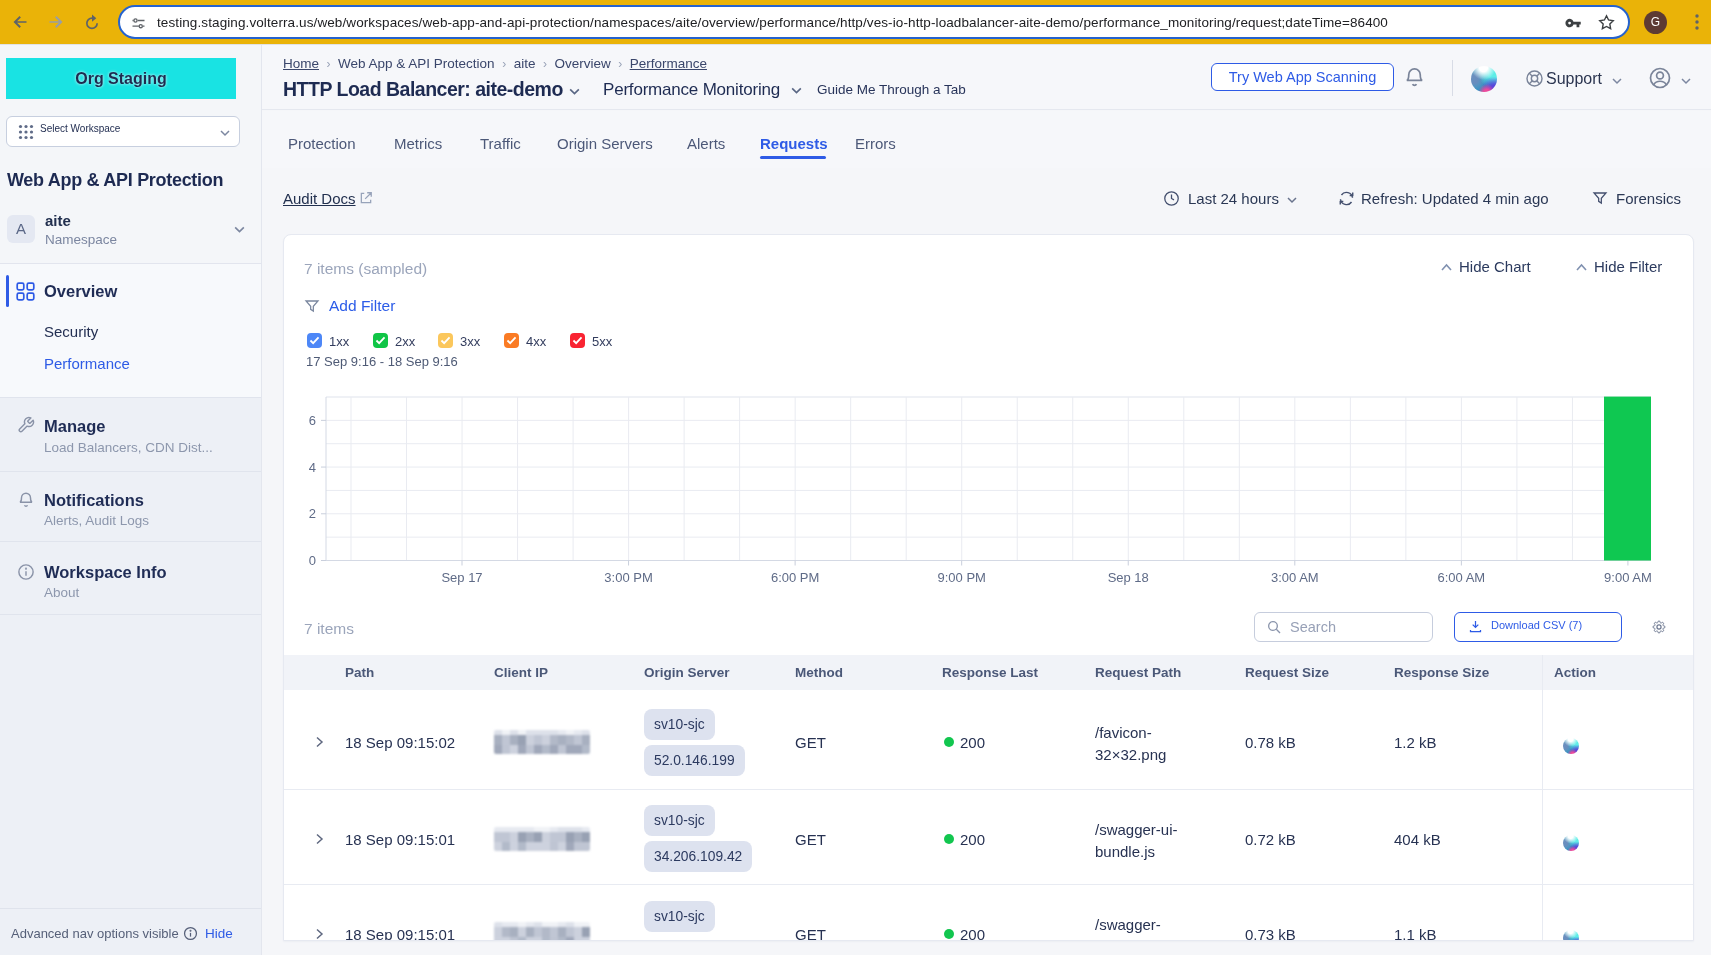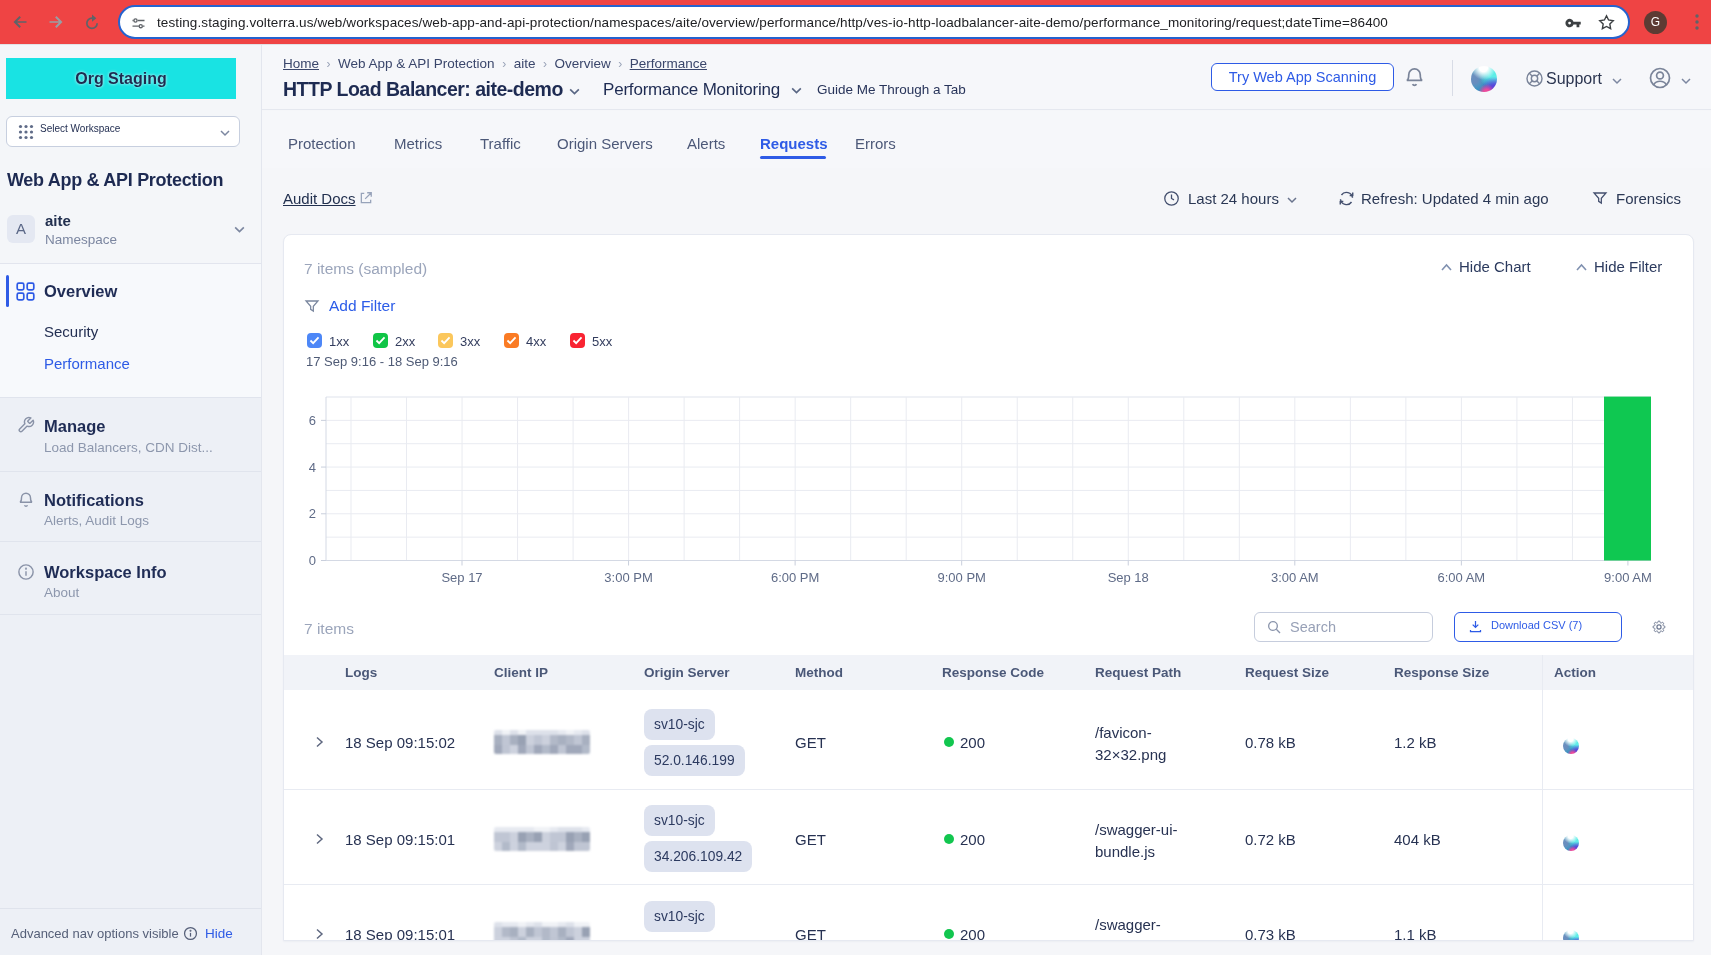--- a/index.html
+++ b/index.html
@@ -1,20 +1,20 @@
 <!DOCTYPE html>
 <html><head>
 <meta charset="utf-8">
 <style>
   * { margin:0; padding:0; box-sizing:border-box; }
   html,body { width:1711px; height:955px; overflow:hidden; }
   body { font-family:"Liberation Sans", sans-serif; background:#f5f6f9; position:relative; }
   .abs { position:absolute; }
   
-  #chrome { position:absolute; left:0; top:0; width:1711px; height:45px; background:#ef4444; border-bottom:1px solid #e0e2e6; }
+  #chrome { position:absolute; left:0; top:0; width:1711px; height:45px; background:#eab308; border-bottom:1px solid #e0e2e6; }
   #urlbar { position:absolute; left:118px; top:5px; width:1512px; height:34px; border:2px solid #2563cf; border-radius:17px; background:#fff; }
   #urltext { position:absolute; left:37px; top:8px; font-size:13.5px; color:#202124; letter-spacing:0.1px; white-space:nowrap; }
   #avatarG { position:absolute; left:1644px; top:11px; width:23px; height:23px; border-radius:50%; background:#5d3b33; color:#fff; font-size:12px; text-align:center; line-height:23px; }
   
   #sidebar { position:absolute; left:0; top:45px; width:262px; height:910px; background:#f4f6f9; border-right:1px solid #e3e6ee; }
   #orgbanner { position:absolute; left:6px; top:13px; width:230px; height:41px; background:#19e3e3; text-align:center; line-height:41px; font-size:16px; font-weight:bold; color:#1d2b50; text-shadow:0 0 3px rgba(255,255,255,.9); }
   #selws { position:absolute; left:6px; top:71px; width:234px; height:31px; background:#fff; border:1px solid #c7cfdf; border-radius:6px; }
   .navtitle { font-size:16.5px; font-weight:bold; color:#1f2c55; }
   .navsub { font-size:13.5px; color:#8d97ad; }
   
@@ -345,25 +345,25 @@
   <svg class="abs" style="left:1184px;top:384px" width="15" height="15" viewBox="0 0 24 24" fill="none" stroke="#2e5be6" stroke-width="2">
       <path d="M12 3v10M7.5 9L12 13.5 16.5 9M4 17.5v2.5h16v-2.5"></path>
     </svg>
   <div class="abs" style="left:1207px;top:384px;font-size:11px;color:#2e5be6">Download CSV (7)</div>
   <svg class="abs" style="left:1367px;top:384px" width="16" height="16" viewBox="0 0 24 24" fill="none" stroke="#6b768f" stroke-width="1.8">
       <circle cx="12" cy="12" r="3.1"></circle>
       <path d="M19.4 15a1.7 1.7 0 0 0 .34 1.87l.06.06a2 2 0 1 1-2.83 2.83l-.06-.06a1.7 1.7 0 0 0-1.87-.34 1.7 1.7 0 0 0-1 1.55V21a2 2 0 1 1-4 0v-.09a1.7 1.7 0 0 0-1.1-1.55 1.7 1.7 0 0 0-1.88.34l-.06.06a2 2 0 1 1-2.83-2.83l.06-.06a1.7 1.7 0 0 0 .34-1.87 1.7 1.7 0 0 0-1.55-1H3a2 2 0 1 1 0-4h.09a1.7 1.7 0 0 0 1.55-1.1 1.7 1.7 0 0 0-.34-1.88l-.06-.06a2 2 0 1 1 2.83-2.83l.06.06a1.7 1.7 0 0 0 1.87.34h.01a1.7 1.7 0 0 0 1-1.55V3a2 2 0 1 1 4 0v.09a1.7 1.7 0 0 0 1 1.55 1.7 1.7 0 0 0 1.88-.34l.06-.06a2 2 0 1 1 2.83 2.83l-.06.06a1.7 1.7 0 0 0-.34 1.87v.01a1.7 1.7 0 0 0 1.55 1H21a2 2 0 1 1 0 4h-.09a1.7 1.7 0 0 0-1.55 1z" transform="scale(0.82) translate(2.6,2.6)"></path>
     </svg>
 
   <div class="abs" style="left:0;top:420px;width:1411px;height:35px;background:#f1f3f8"></div>
-  <div class="hcol" style="left:61px">Logs</div>
+  <div class="hcol" style="left:61px">Path</div>
   <div class="hcol" style="left:210px">Client IP</div>
   <div class="hcol" style="left:360px">Origin Server</div>
   <div class="hcol" style="left:511px">Method</div>
-  <div class="hcol" style="left:658px">Response Code</div>
+  <div class="hcol" style="left:658px">Response Last</div>
   <div class="hcol" style="left:811px">Request Path</div>
   <div class="hcol" style="left:961px">Request Size</div>
   <div class="hcol" style="left:1110px">Response Size</div>
   <div class="hcol" style="left:1270px">Action</div>
   <div class="abs" style="left:1258px;top:420px;width:1px;height:286px;background:#e8ebf2"></div>
   <div class="abs" style="left:0;top:554px;width:1411px;height:1px;background:#e8ebf2"></div>
   <div class="abs" style="left:0;top:649px;width:1411px;height:1px;background:#e8ebf2"></div>
   <svg class="abs" style="left:28px;top:500px" width="14" height="14" viewBox="0 0 14 14" fill="none" stroke="#5f6880" stroke-width="1.5">
       <path d="M5 2.5l5 4.5-5 4.5"></path>
     </svg>

